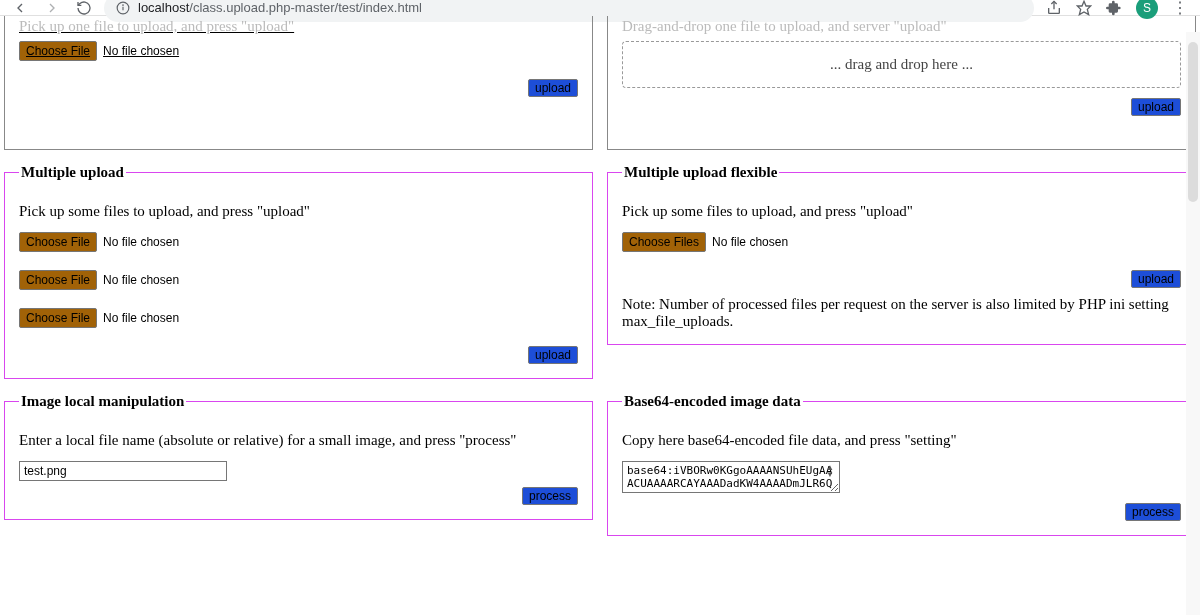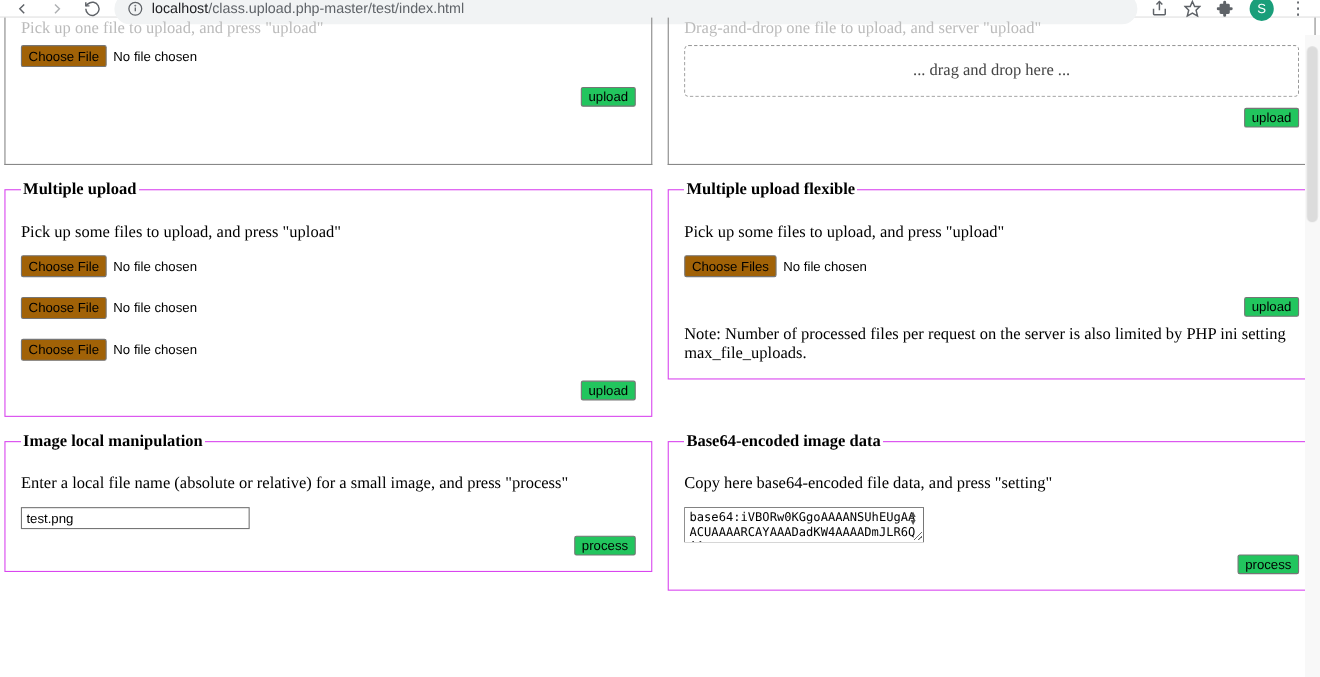--- a/index.html
+++ b/index.html
@@ -25,36 +25,36 @@
     
     fieldset { border: 1px solid #d946ef; padding: 6px 14px 14px 14px; position: relative; }
     legend { font-weight: bold; padding: 0 2px; font-size: 15px; }
     .panel-text { margin: 16px 0 12px 0; font-size: 15px; }
     
     .file-row { margin: 6px 0 18px 0; display: flex; align-items: center; gap: 6px; }
     .file-btn { font-family: Arial, sans-serif; font-size: 12px; padding: 2px 6px; background: #a16207; border: 1px solid #767676; border-radius: 2px; cursor: pointer; }
     .file-status { font-family: Arial, sans-serif; font-size: 12px; color: #000; }
     
     .action-row { text-align: right; margin-top: 2px; }
-    .action-btn { font-family: Arial, sans-serif; font-size: 12px; padding: 1px 6px; background: #22c55e; border: 1px solid #767676; border-radius: 2px; cursor: pointer; }
+    .action-btn { font-family: Arial, sans-serif; font-size: 12px; padding: 1px 6px; background: #1d4ed8; border: 1px solid #767676; border-radius: 2px; cursor: pointer; }
     
     .dropzone { border: 1.5px dashed #999; border-radius: 4px; padding: 14px; text-align: center; color: #444; margin: 6px 0 10px 0; font-size: 15px; }
     
     .note { font-size: 15px; margin-top: 8px; }
     .note b { font-weight: normal; }
     
     .text-input { width: 208px; border: 1px solid #767676; padding: 2px 4px; font-family: Arial, sans-serif; font-size: 12px; margin-bottom: 4px; }
     textarea.text-input { width: 218px; height: 32px; font-family: monospace; font-size: 11px; resize: both; }
     .textarea-wrap { display: inline-block; position: relative; }
     .spin { position: absolute; right: 6px; top: 3px; font-size: 8px; color: #555; line-height: 7px; pointer-events: none; }
     
     
     .cut-panel { border: 1px solid #888; border-top: none; padding: 0 14px 14px 14px; width: calc(50% - 7px); }
     .cut-text { color: #bbb; margin-top: 2px; font-size: 15px; }
-    .cut-panel.left { height: 134px; }
+    .cut-panel.left { height: 134px; text-decoration: underline; }
     .cut-panel.right { min-height: 134px; }
 
     
     .scrollbar-track { position: fixed; right: 0; top: 32px; bottom: 0; width: 14px; background: #f8f8f8; }
     .scrollbar-thumb { position: absolute; left: 2px; right: 2px; top: 10px; height: 160px; background: #dcdcdc; border-radius: 6px; }
   </style>
 </head>
 <body>
 
 <div class="browser-bar">

